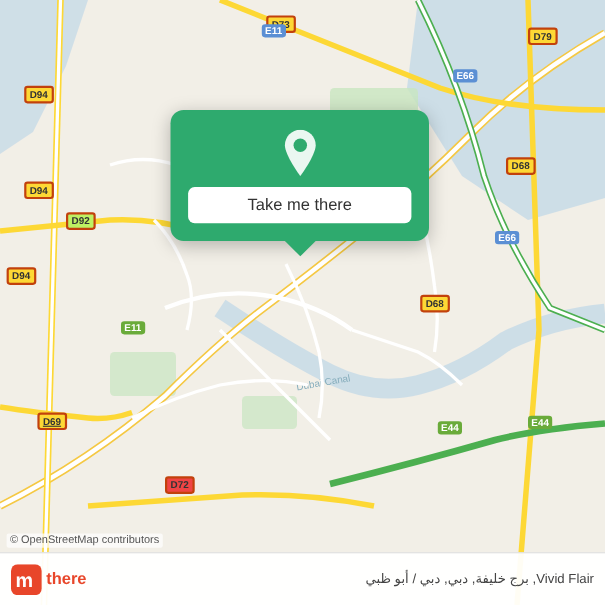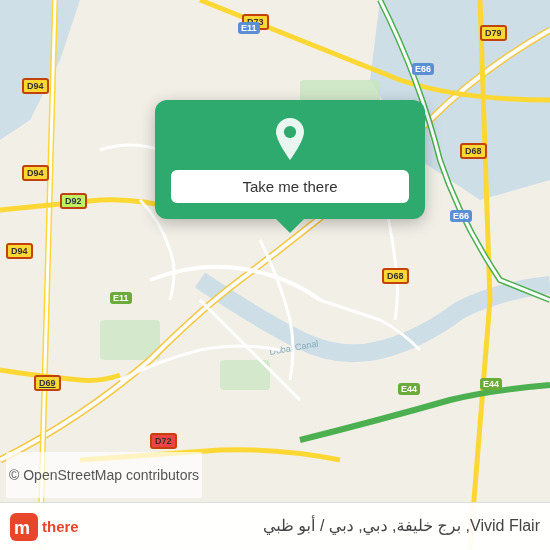--- a/index.html
+++ b/index.html
@@ -46,21 +46,21 @@
       background: #6aab3a;
       color: #fff;
       border: none;
     }
 
     
     #popup-card {
       position: absolute;
       left: 155px;
       top: 100px;
-      width: 270px;
+      width: 235px;
       background: #2eaa6e;
       border-radius: 12px;
       padding: 18px 16px 16px;
       display: flex;
       flex-direction: column;
       align-items: center;
       box-shadow: 0 4px 16px rgba(0,0,0,0.25);
     }
 
     #popup-card .pin-icon {
@@ -118,37 +118,37 @@
       color: #e8462a;
     }
 
     #moovit-logo .logo-icon {
       width: 28px;
       height: 28px;
     }
 
     #location-text {
       margin-left: auto;
-      font-size: 16px;
+      font-size: 12px;
       color: #444;
       text-align: right;
       direction: rtl;
       max-width: 280px;
       line-height: 1.3;
     }
 
     
     #copyright {
       position: absolute;
       bottom: 52px;
       left: 6px;
-      font-size: 14px;
+      font-size: 10px;
       color: #555;
       background: rgba(255,255,255,0.7);
-      padding: 15px 3px;
+      padding: 1px 3px;
       border-radius: 2px;
     }
   </style>
 </head>
 <body>
 
 <div id="map-container">
   <div class="map-bg"></div>
 
   <svg style="position:absolute;inset:0;width:550px;height:550px;pointer-events:none;">

